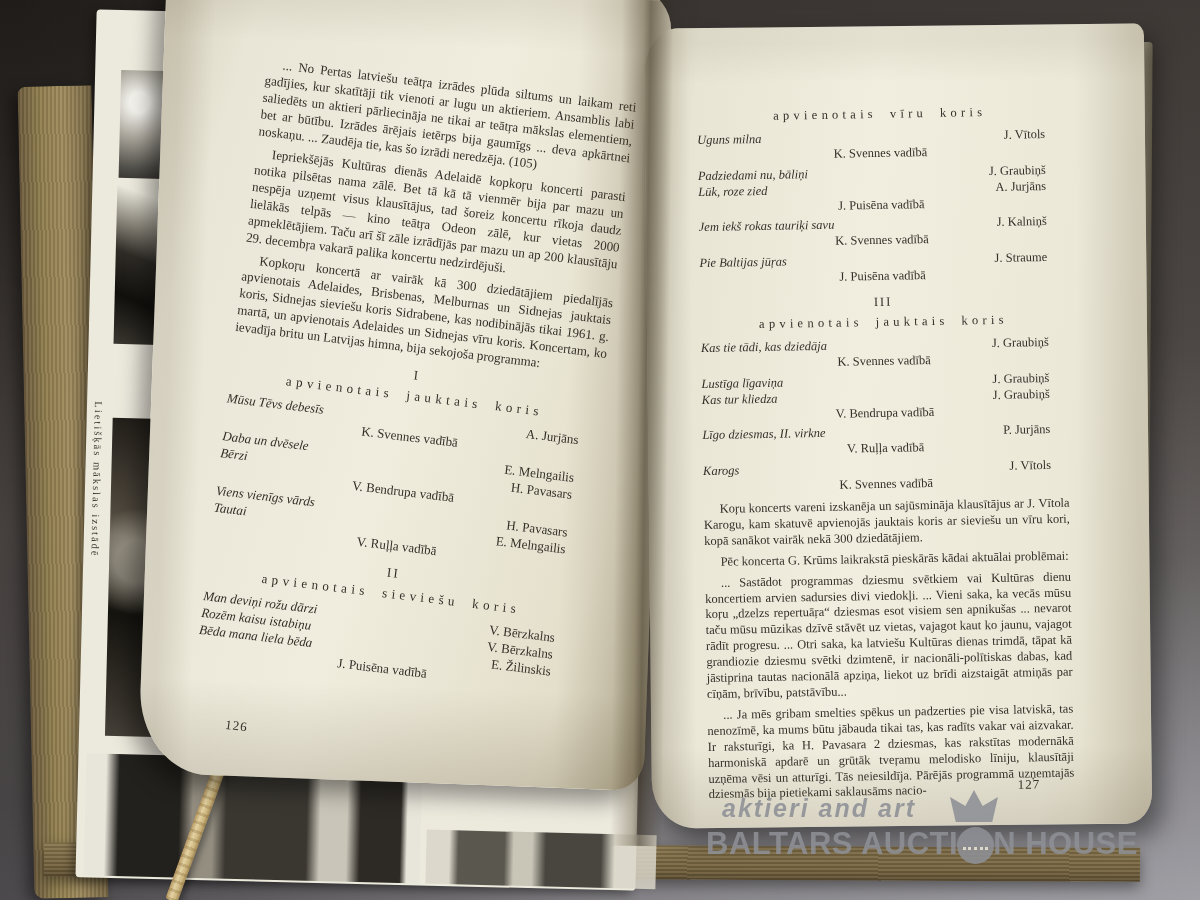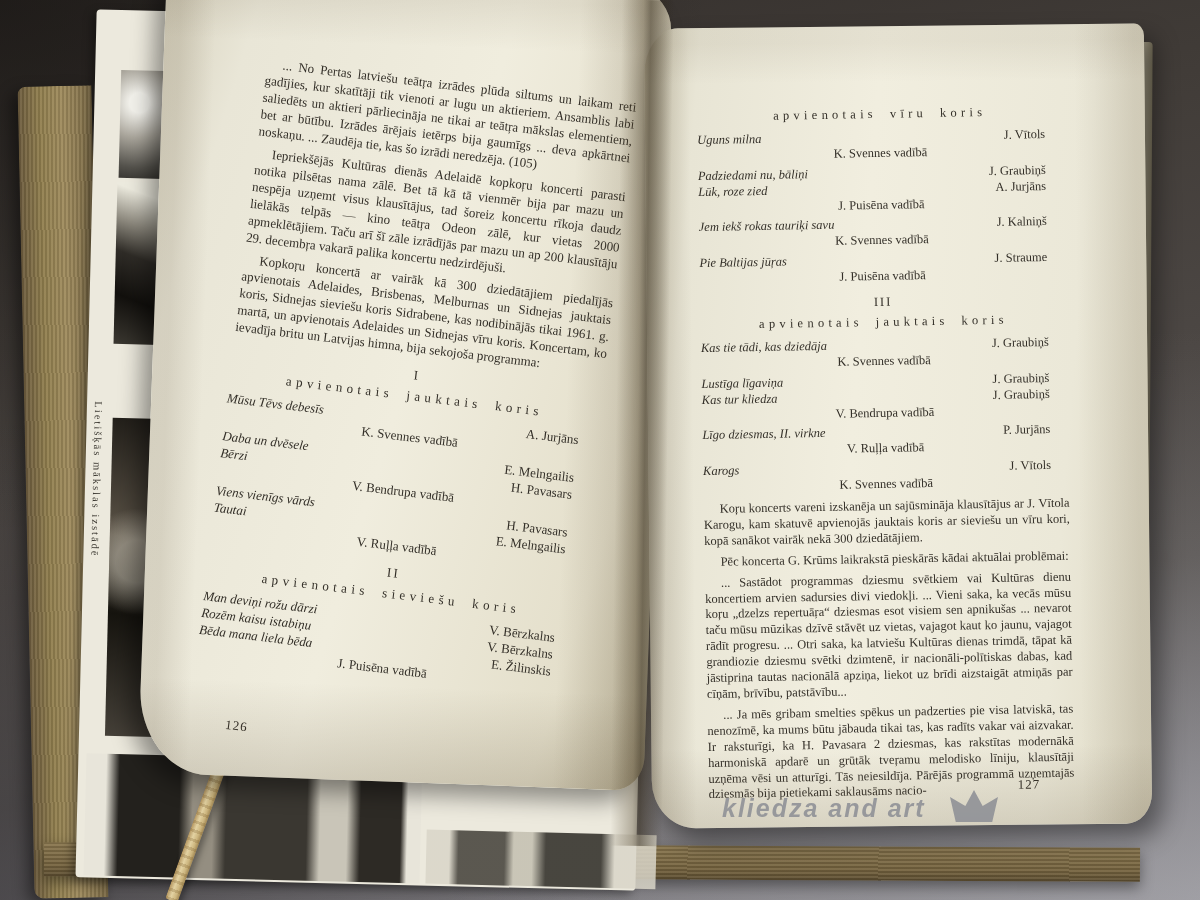--- a/index.html
+++ b/index.html
@@ -267,15 +267,22 @@
     <p class="bodytext">Pēc koncerta G. Krūms laikrakstā pieskārās kādai aktuālai problēmai:</p>
     <p class="bodytext">... Sastādot programmas dziesmu svētkiem vai Kultūras dienu koncertiem arvien sadursies divi viedokļi. ... Vieni saka, ka vecās mūsu koŗu „dzelzs repertuāŗa“ dziesmas esot visiem sen apnikušas ... nevarot taču mūsu mūzikas dzīvē stāvēt uz vietas, vajagot kaut ko jaunu, vajagot rādīt progresu. ... Otri saka, ka latviešu Kultūras dienas trimdā, tāpat kā grandiozie dziesmu svētki dzimtenē, ir nacionāli-polītiskas dabas, kad jāstiprina tautas nacionālā apziņa, liekot uz brīdi aizstaigāt atmiņās par cīņām, brīvību, patstāvību...</p>
     <p class="bodytext">... Ja mēs gribam smelties spēkus un padzerties pie visa latviskā, tas nenozīmē, ka mums būtu jābauda tikai tas, kas radīts vakar vai aizvakar. Ir raksturīgi, ka H. Pavasara 2 dziesmas, kas rakstītas modernākā harmoniskā apdarē un grūtāk tveŗamu melodisko līniju, klausītāji uzņēma vēsi un atturīgi. Tās neiesildīja. Pārējās programmā uzņemtajās dziesmās bija pietiekami saklausāms nacio-</p>
   </div>
   <div class="pn pn-right">127</div>
 </div>
 
 <div class="gutter"></div>
 
 <div class="wm">
-  <div class="wm-script">kliedza and art</div>
+  <div class="wm-script">aktieri and art</div>
   <div class="wm-crown"></div>
+  <div class="wm-r2">
+    <span class="wm-main">BALTARS AUCTI</span>
+    <span class="wm-ball">
+        <span class="wm-dots"></span>
+      </span>
+    <span class="wm-main">N HOUSE</span>
+  </div>
 </div>
 
 </body></html>

